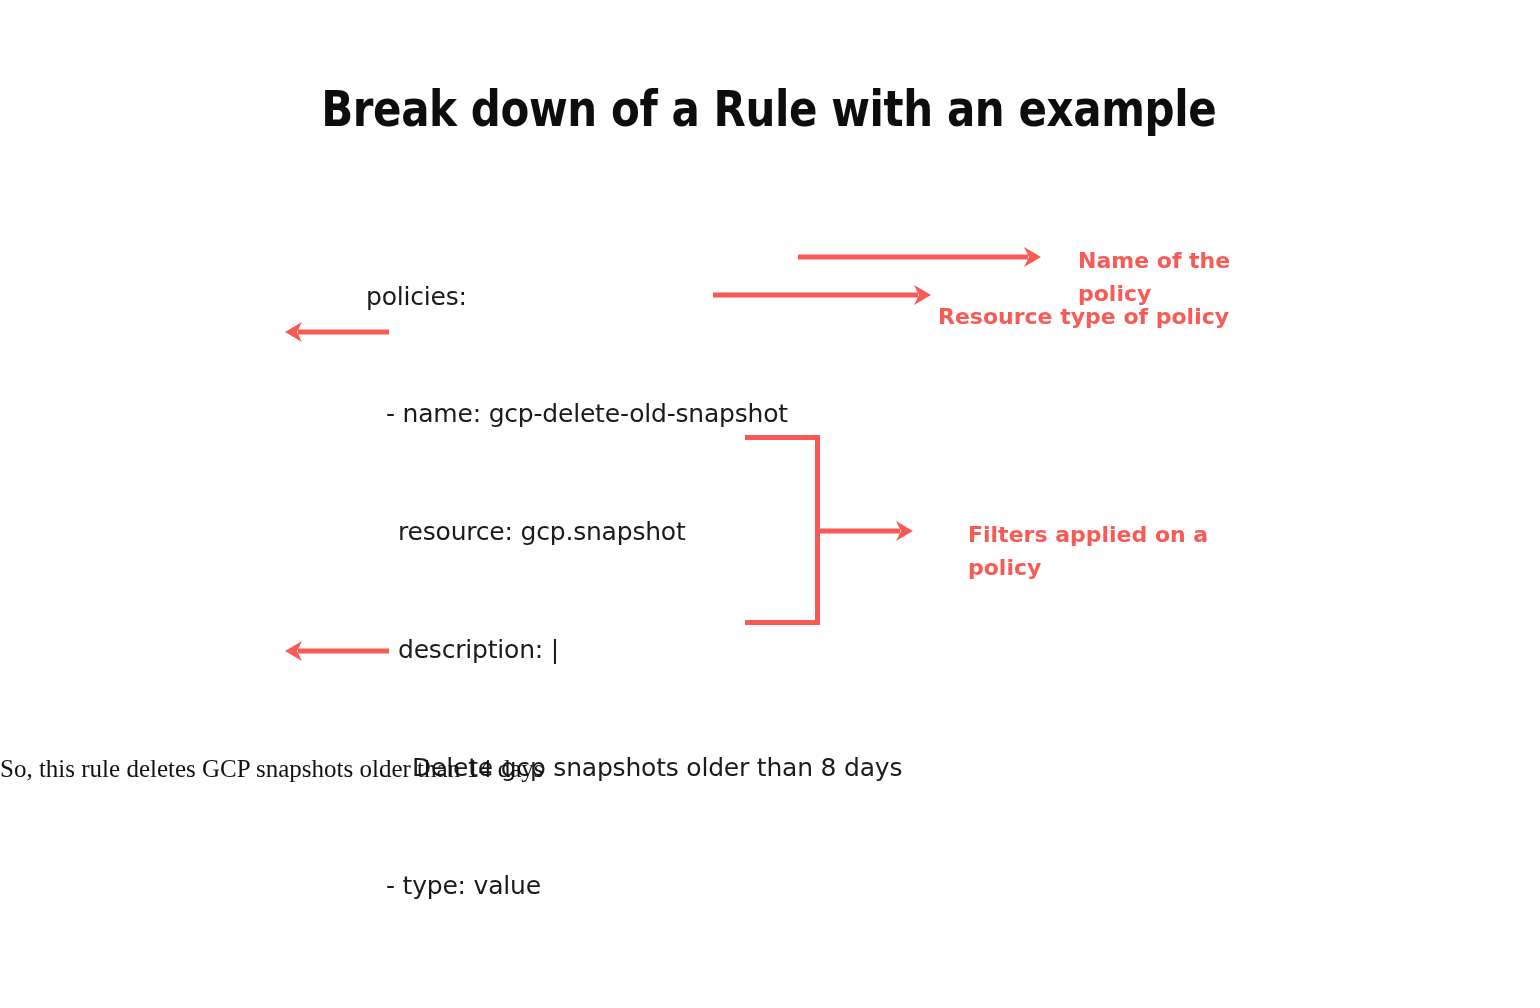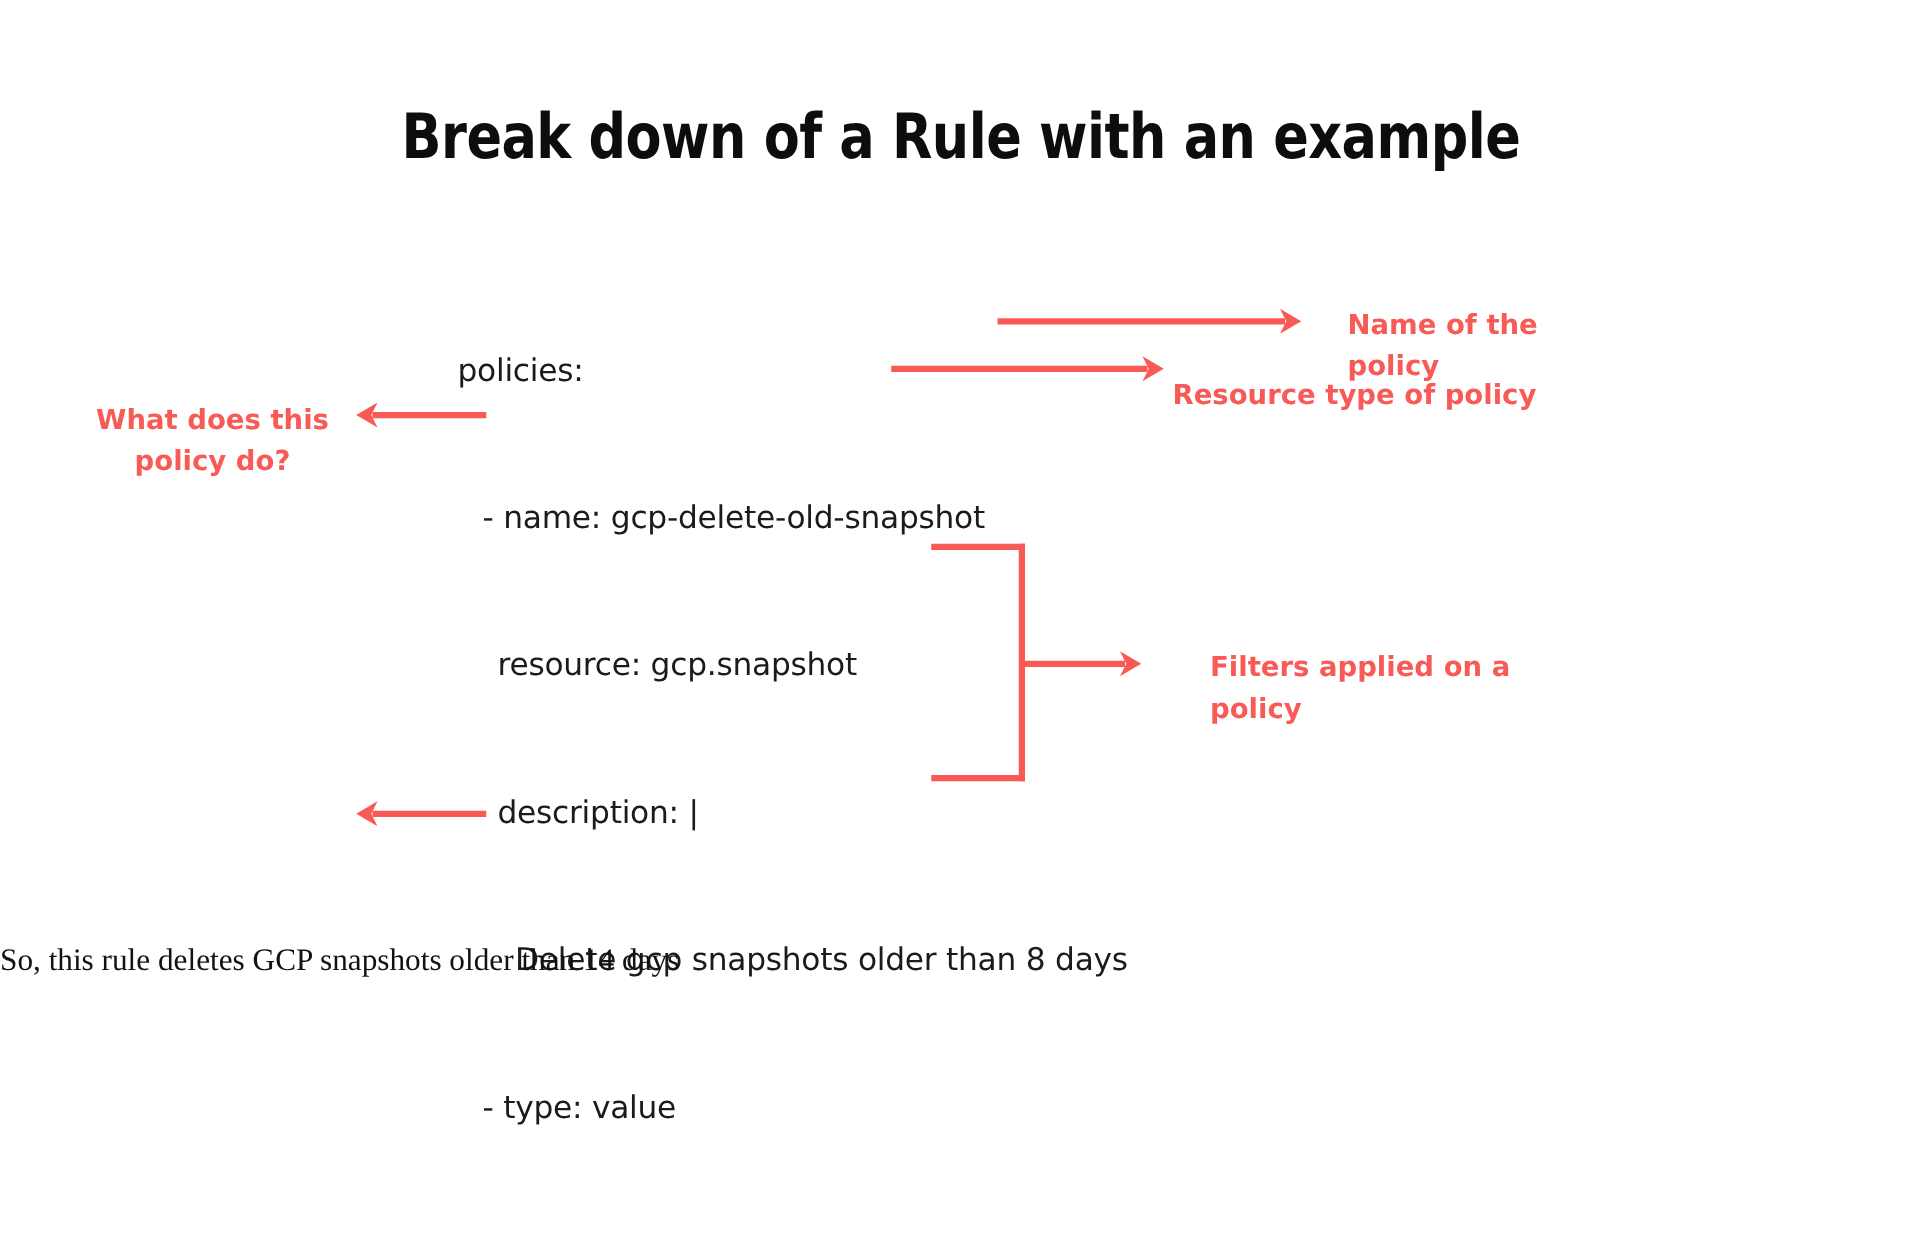--- a/index.html
+++ b/index.html
@@ -148,21 +148,19 @@
 
   <svg class="arrow-svg" style="left:276px; top:636px;" width="115" height="30" viewBox="0 0 115 30">
     <line x1="22" y1="15" x2="113" y2="15" stroke="#f85a55" stroke-width="5" stroke-linecap="butt"></line>
     <path d="M 26 5 L 9 15 L 26 25 L 21 15 Z" fill="#f85a55"></path>
   </svg>
 
   <div class="annot" id="label-name-of-policy">Name of the policy</div>
 
   <div class="annot" id="label-resource-type">Resource type of policy</div>
 
-  <div class="annot" id="label-what-does">What does this
-policy do?</div>
 
   <div class="annot" id="label-filters-applied">Filters applied on a policy</div>
 
 
   <div id="caption">So, this rule deletes GCP snapshots older than 14 days</div>
 
 </div>
 
 </body></html>

